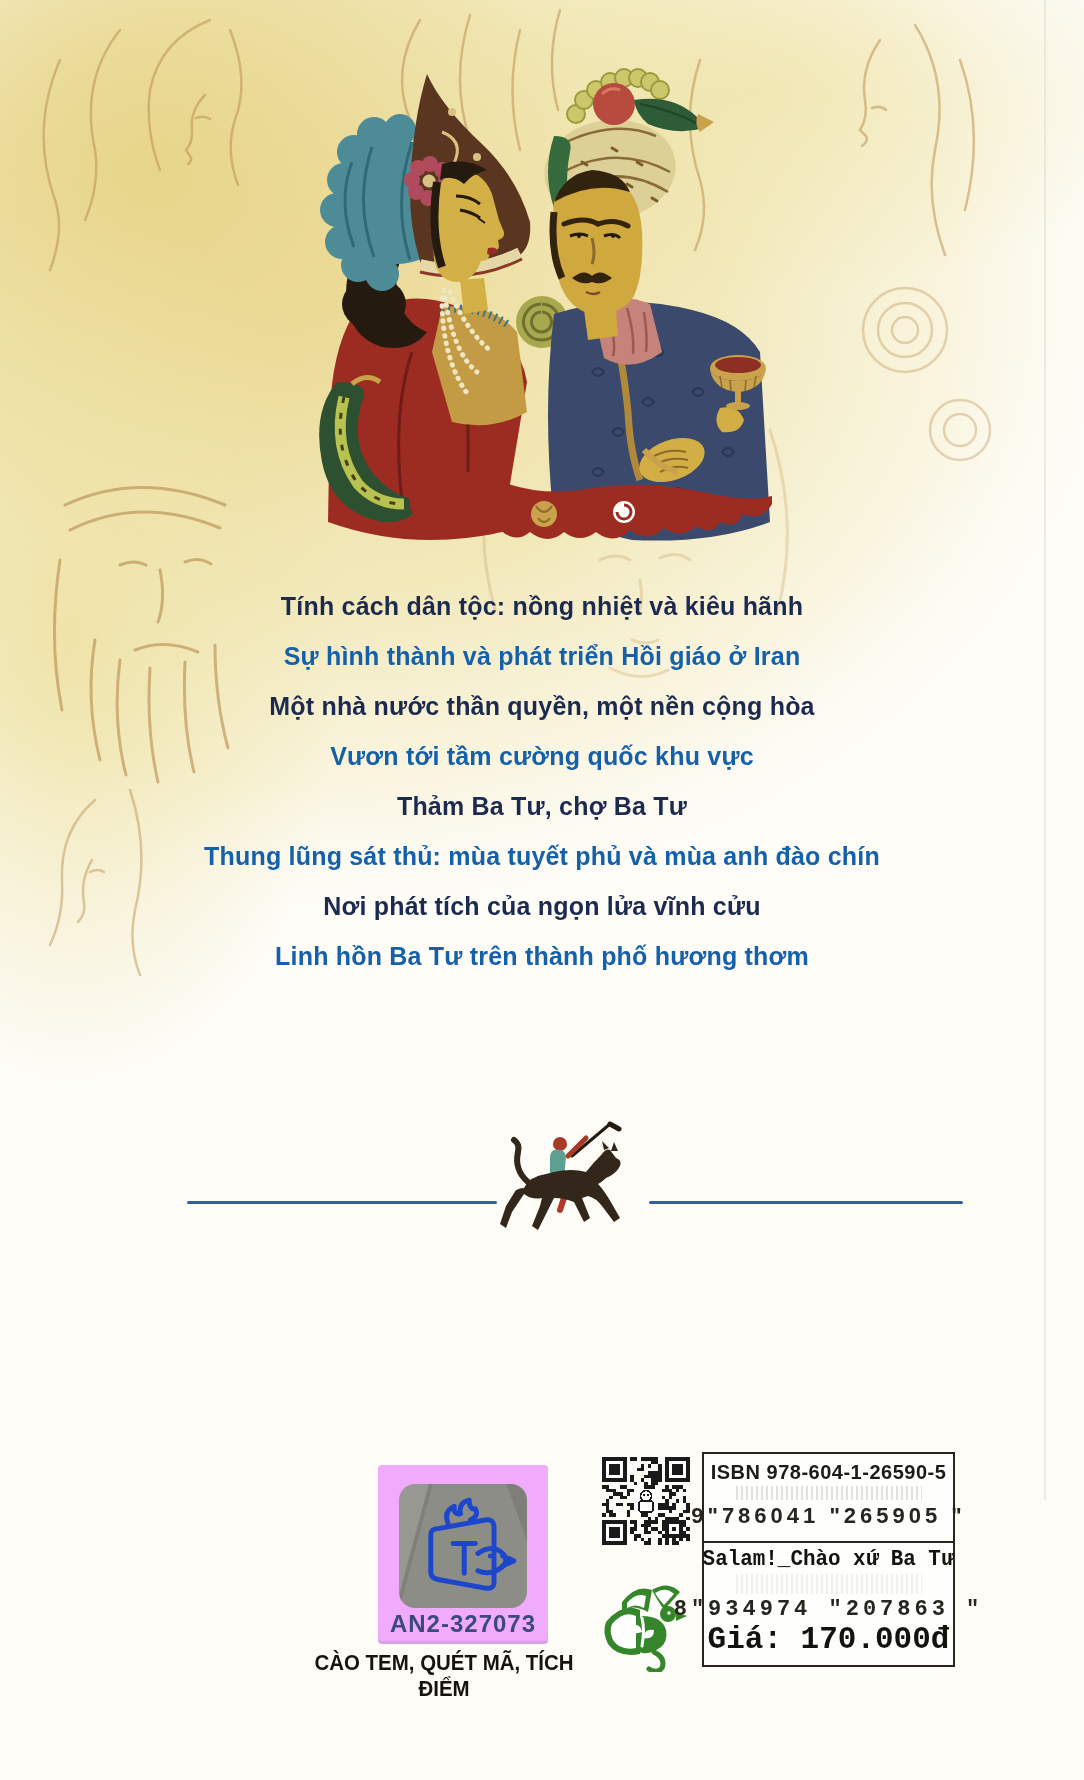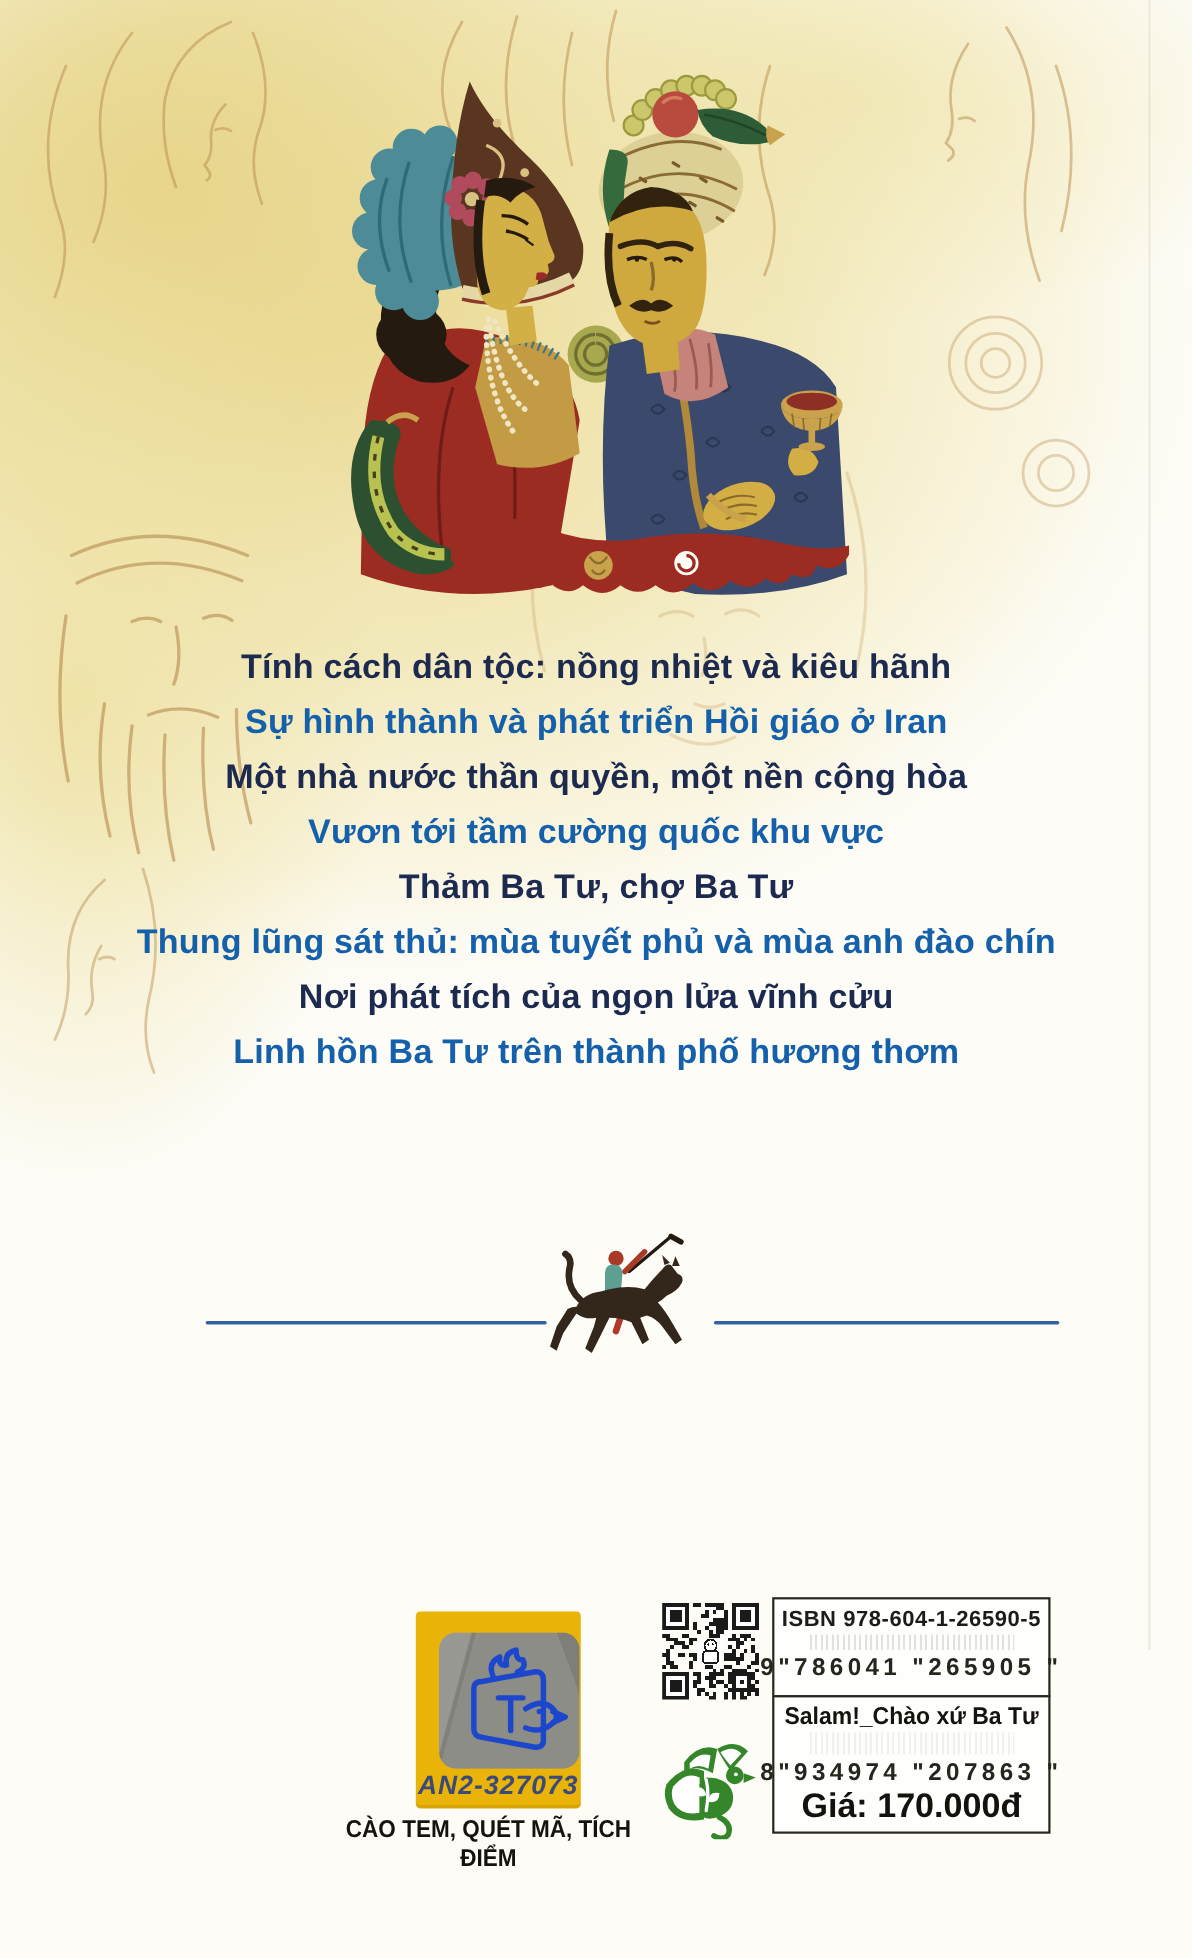--- a/index.html
+++ b/index.html
@@ -2,48 +2,48 @@
 <html><head>
 <meta charset="utf-8">
 <style>
   html,body{margin:0;padding:0;}
   #cover{position:relative;width:1084px;height:1780px;background:#fdfcf7;overflow:hidden;
          font-family:"Liberation Sans",sans-serif;}
   #bg-art{position:absolute;left:0;top:0;z-index:0;}
   #illustration{position:absolute;left:292px;top:52px;z-index:2;}
   
   #taglines{position:absolute;left:0;top:581px;width:1084px;z-index:3;text-align:center;}
-  .tagline{height:50px;line-height:50px;font-size:31px;font-weight:bold;letter-spacing:.2px;}
+  .tagline{height:50px;line-height:50px;font-size:25px;font-weight:bold;letter-spacing:.2px;}
   .t-dark{color:#1d2a50;}
   .t-blue{color:#1560ab;}
   
   .div-line{position:absolute;height:3px;background:#33619f;z-index:3;border-radius:2px;}
   #div-line-left{left:187px;top:1201px;width:310px;}
   #div-line-right{left:649px;top:1201px;width:314px;}
   #horse{position:absolute;left:494px;top:1118px;z-index:4;}
   
-  #stamp{position:absolute;left:378px;top:1465px;width:150px;height:179px;background:#eab308;
-         border-radius:4px;z-index:3;box-shadow:inset 0 -3px 0 rgba(0,0,0,.08);font-style:italic;}
+  #stamp{position:absolute;left:378px;top:1465px;width:170px;height:179px;background:#f0abfc;
+         border-radius:4px;z-index:3;box-shadow:inset 0 -3px 0 rgba(0,0,0,.08);}
   #stamp-gray{position:absolute;left:21px;top:19px;width:128px;height:124px;border-radius:16px;
       background:linear-gradient(105deg, rgba(255,255,255,.10) 0 18%, rgba(0,0,0,.09) 19% 21%, rgba(0,0,0,0) 21%),
                  linear-gradient(250deg, rgba(0,0,0,.10) 0 12%, rgba(0,0,0,0) 12%),
                  #8d8d87;}
   #stamp-code{position:absolute;left:0;bottom:6px;width:100%;text-align:center;
       font-size:24px;font-weight:600;color:#3b4a78;letter-spacing:1px;}
   #slogan{position:absolute;left:281px;top:1650px;width:326px;text-align:center;z-index:3;
       font-size:22px;font-weight:bold;color:#16130e;transform:scaleX(.93);}
   
   #qr{position:absolute;left:602px;top:1457px;z-index:3;}
   #publogo{position:absolute;left:596px;top:1572px;z-index:3;}
   
   #panel{position:absolute;left:702px;top:1452px;width:253px;z-index:3;}
   .pbox{border:2px solid #26261f;background:rgba(255,255,255,.6);box-sizing:border-box;
         display:flex;flex-direction:column;align-items:center;}
   #pbox1{height:91px;}
-  #pbox2{height:126px;margin-top:-2px;}
+  #pbox2{height:126px;margin-top:-2px;font-family:Liberation Mono, monospace;}
   .isbn-line{font-size:20px;font-weight:bold;color:#1b1b18;letter-spacing:.5px;margin-top:7px;white-space:nowrap;}
   .bars{width:186px;height:14px;margin-top:2px;opacity:.5;
         background:repeating-linear-gradient(90deg, rgba(150,150,140,.55) 0 2px, rgba(0,0,0,0) 2px 5px);}
   .bars.faint{opacity:.25;height:20px;}
   .ean{font-size:22px;font-weight:600;color:#26261f;letter-spacing:4px;margin-top:3px;white-space:nowrap;}
   .ptitle{font-size:22px;font-weight:bold;color:#15130d;margin-top:4px;transform:scaleX(.95);white-space:nowrap;}
   .price{font-size:31px;font-weight:800;color:#14120c;margin-top:0;}
   svg{display:block;}
 </style>
 </head>

